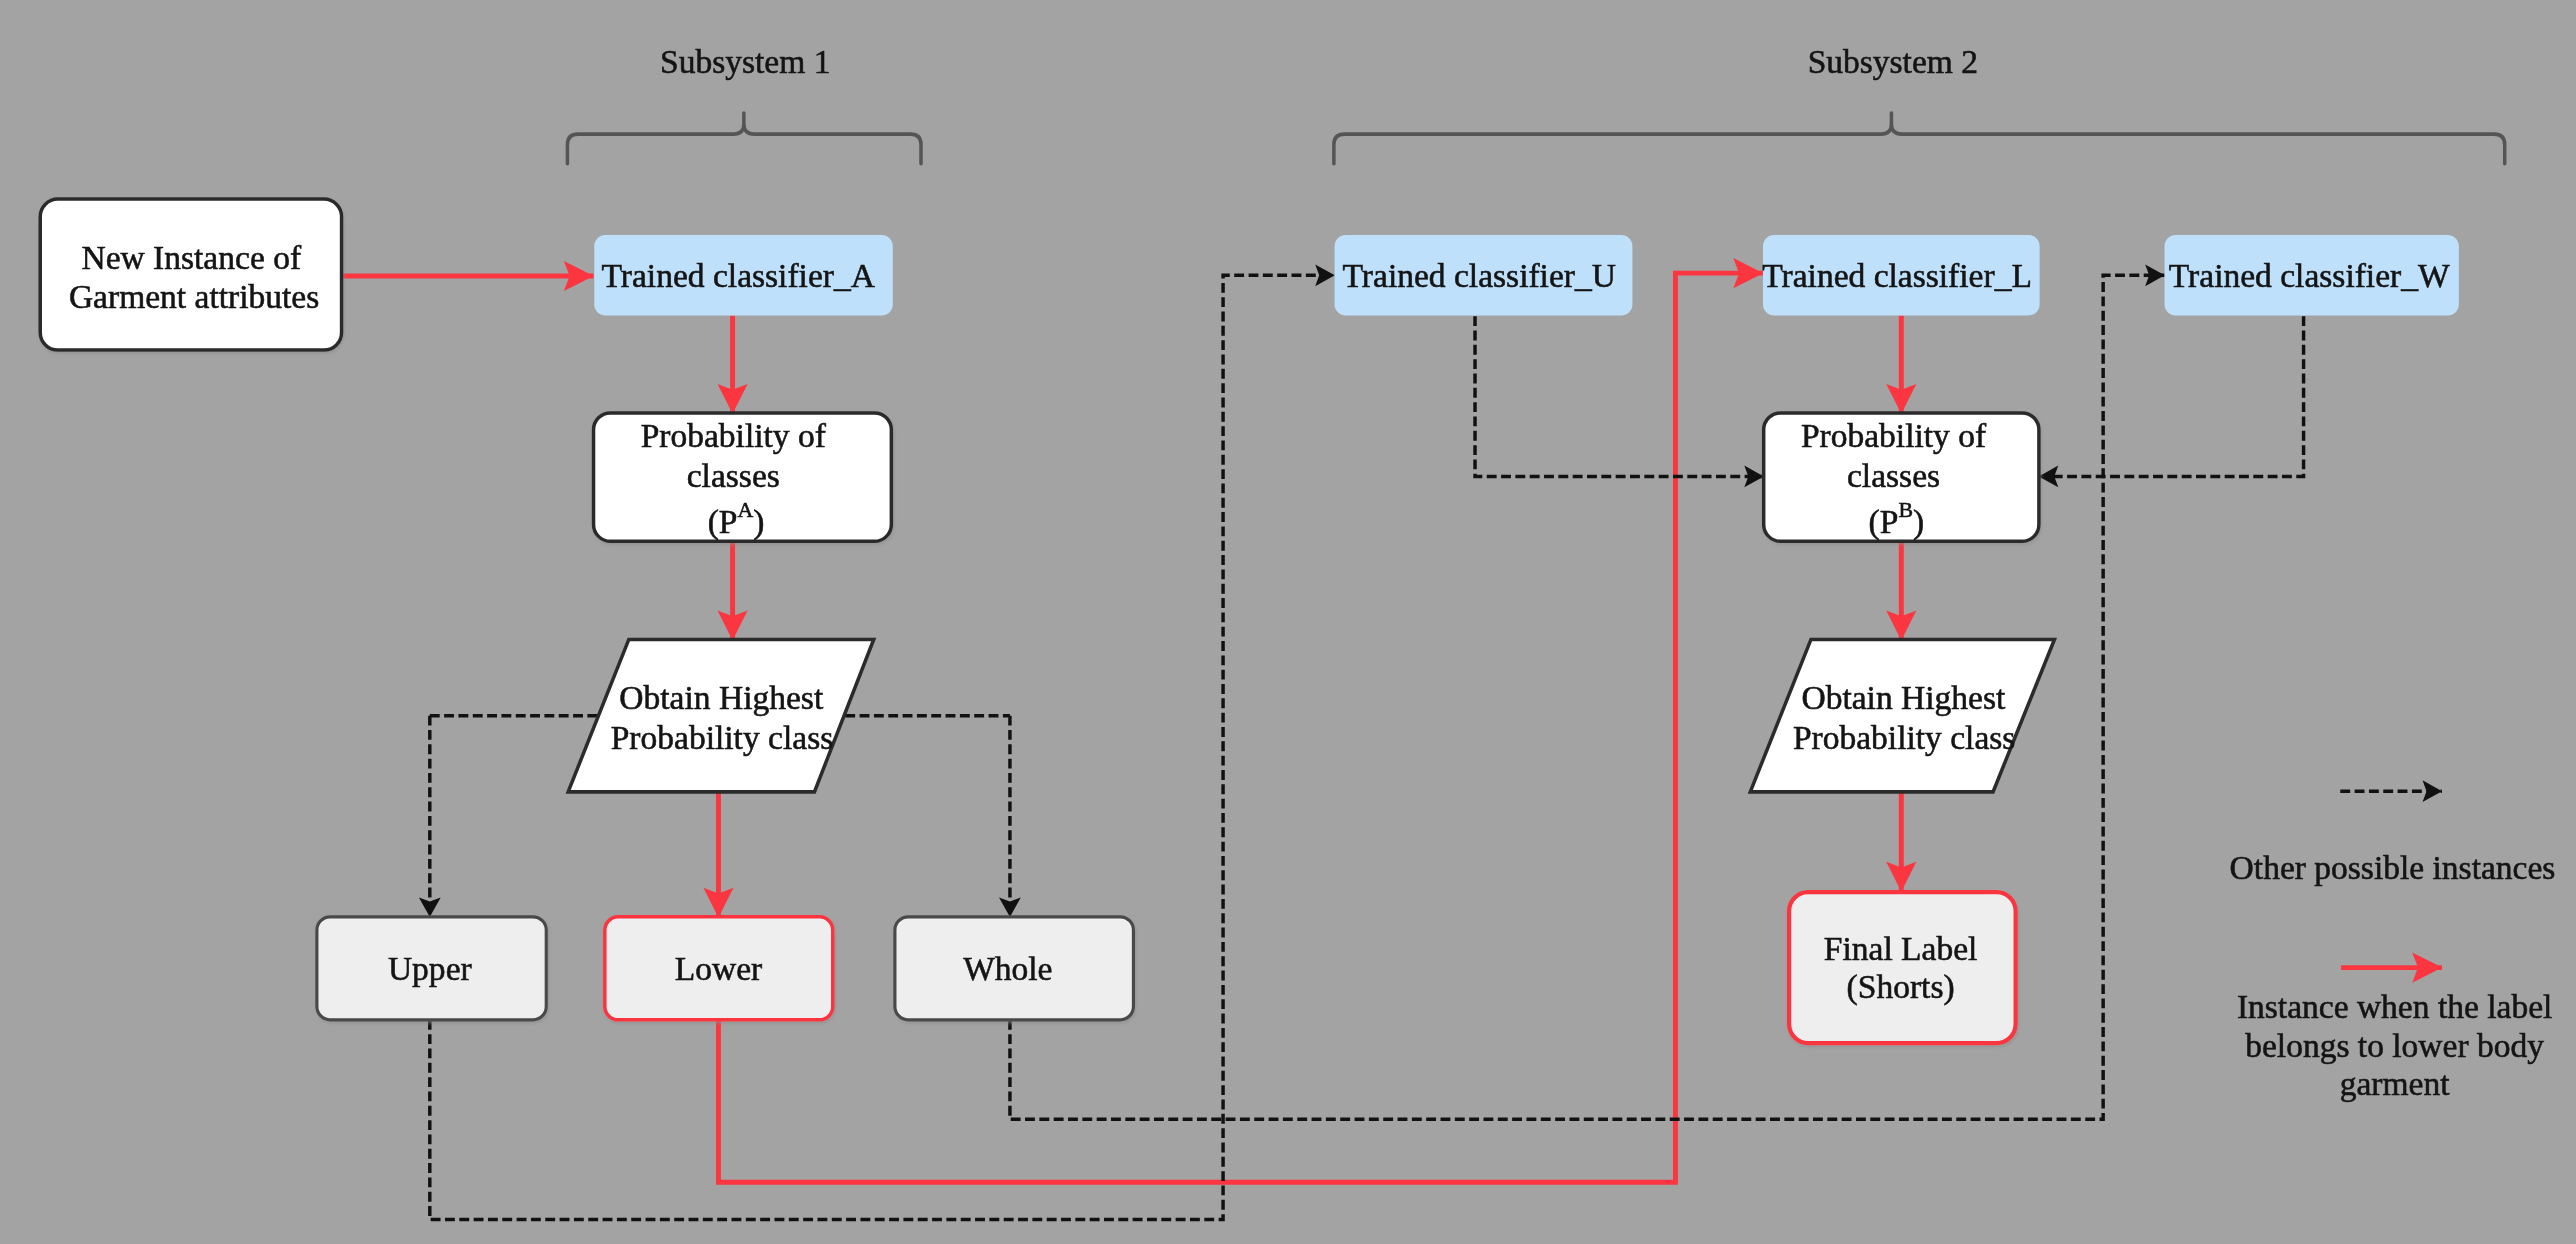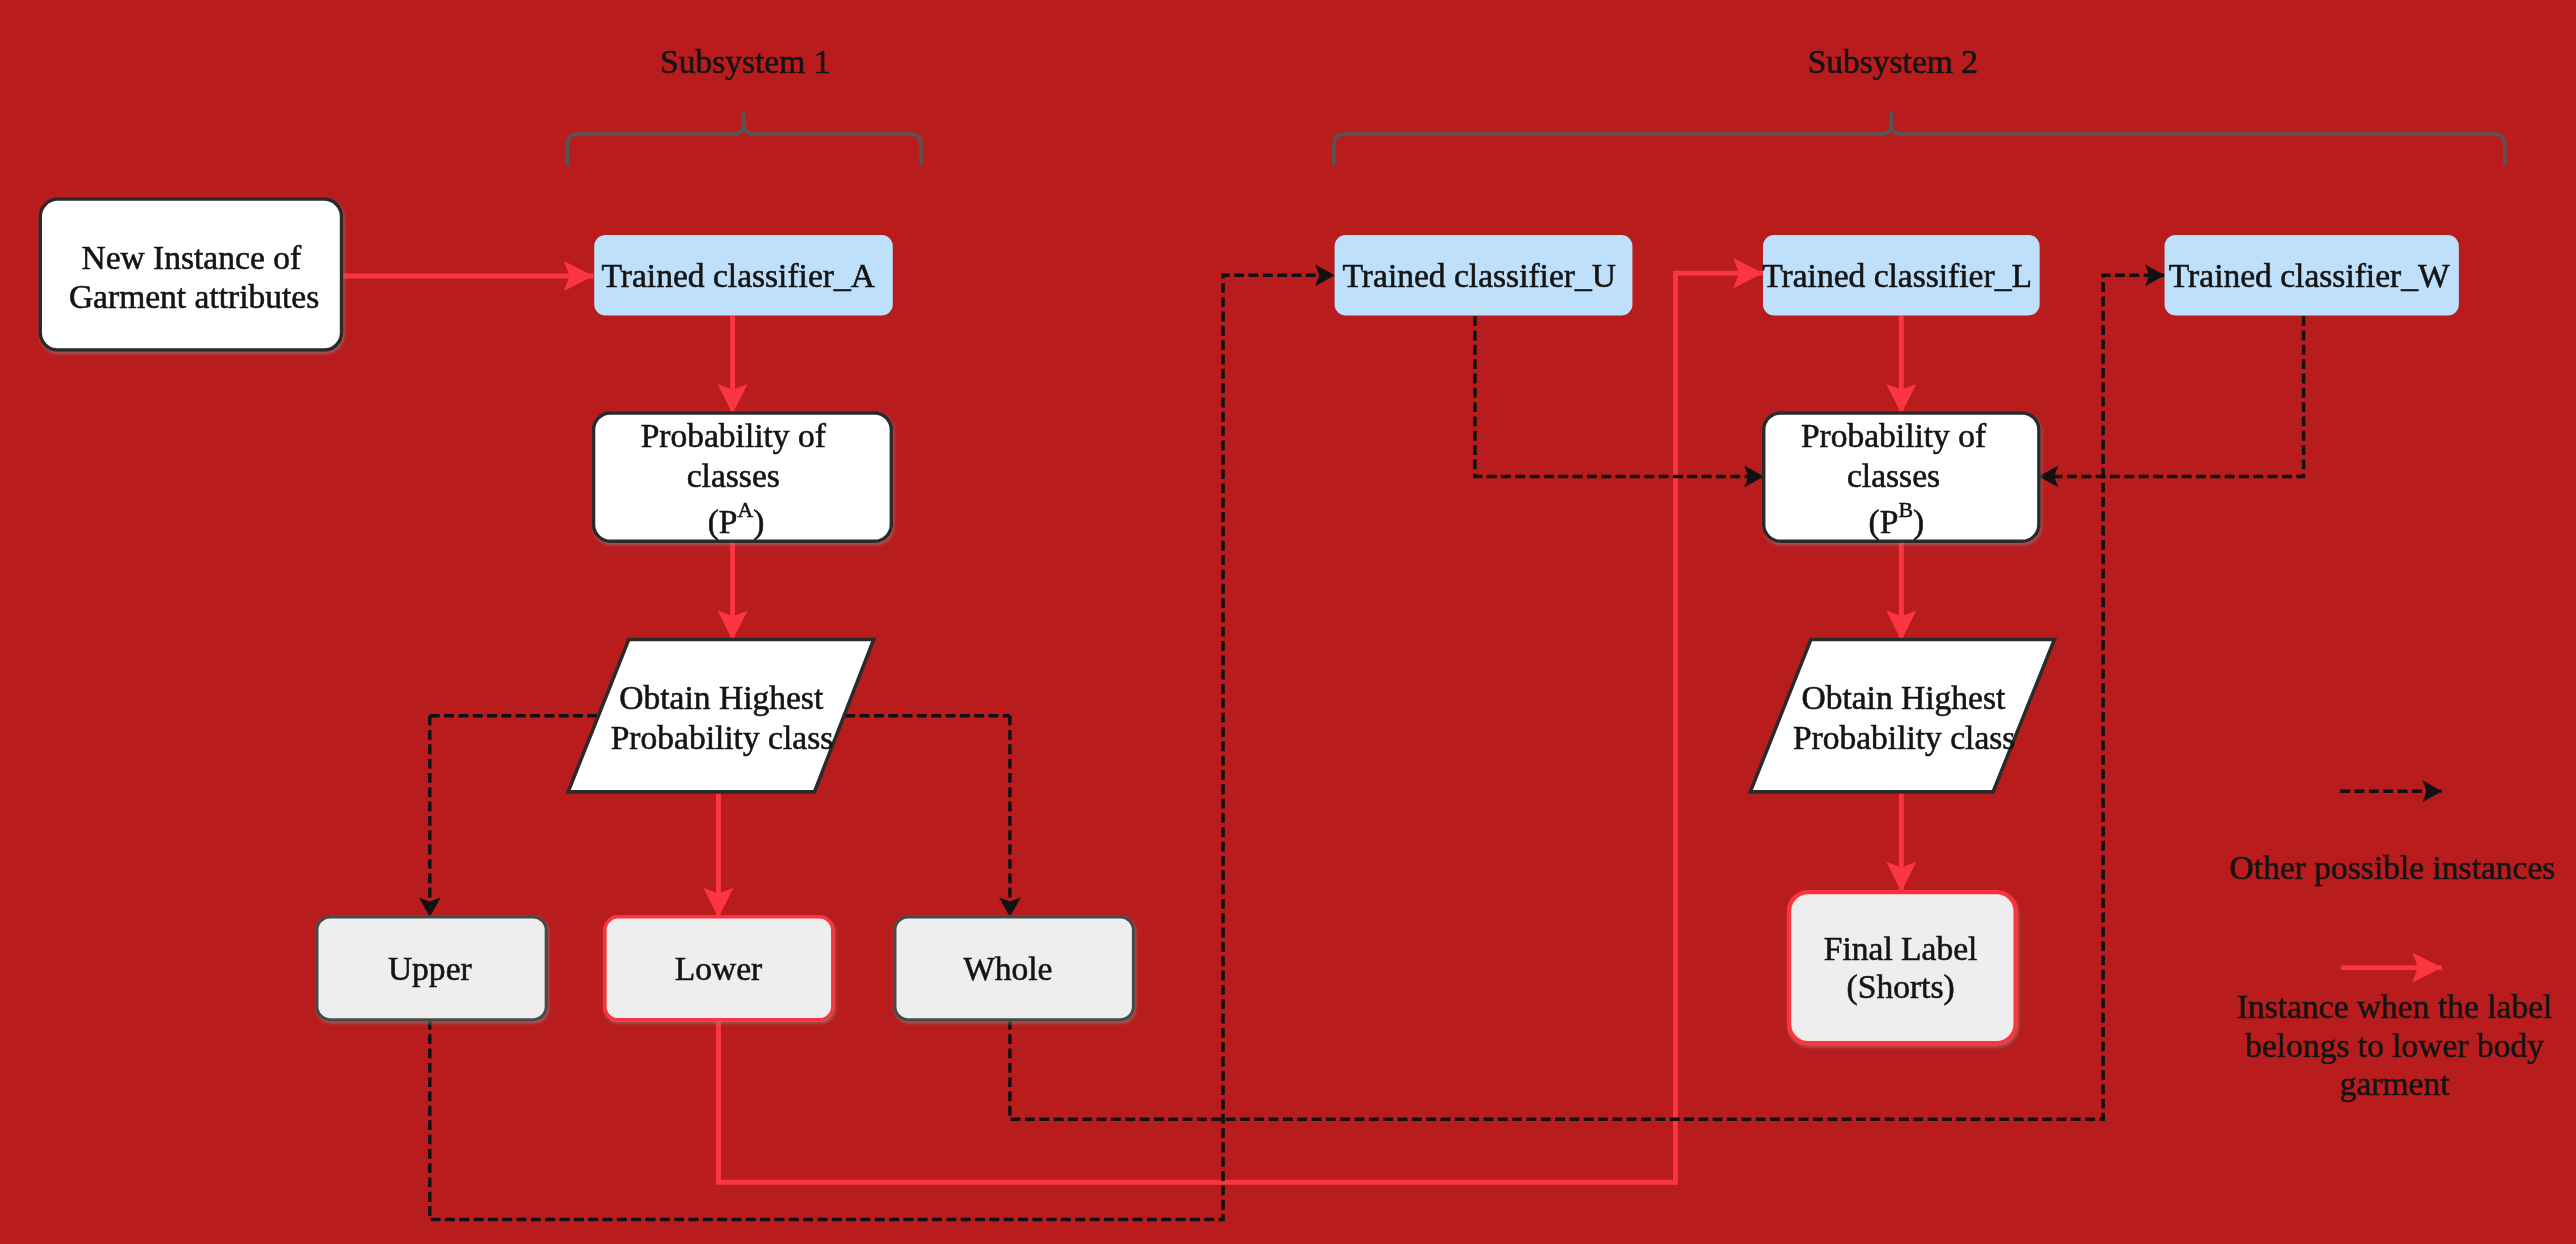--- a/index.html
+++ b/index.html
@@ -1,19 +1,19 @@
 <!DOCTYPE html>
 <html style="font-size:11.3px"><head>
 <meta charset="utf-8">
 <title>Hierarchical garment classification flowchart</title>
 <style>
   html,body{margin:0;padding:0;background:#ffffff;}
   body{width:2576px;height:1245px;overflow:hidden;
        font-family:"Liberation Serif", serif;}
-  #stage{position:relative;width:2576px;height:1245px;background:#b91c1c;}
+  #stage{position:relative;width:2576px;height:1245px;background:#a3a3a3;}
   svg#diagram{position:absolute;left:0;top:0;width:2576px;height:1245px;display:block;}
   .nodeText{font-family:"Liberation Serif", serif;fill:#141414;text-anchor:middle;
                stroke:#141414;stroke-width:0.8px;paint-order:stroke fill;}
   .t47{font-size:47.5px;}
   .sup{font-size:31px;}
 </style>
 </head>
 <body>
 
 <div id="stage">

